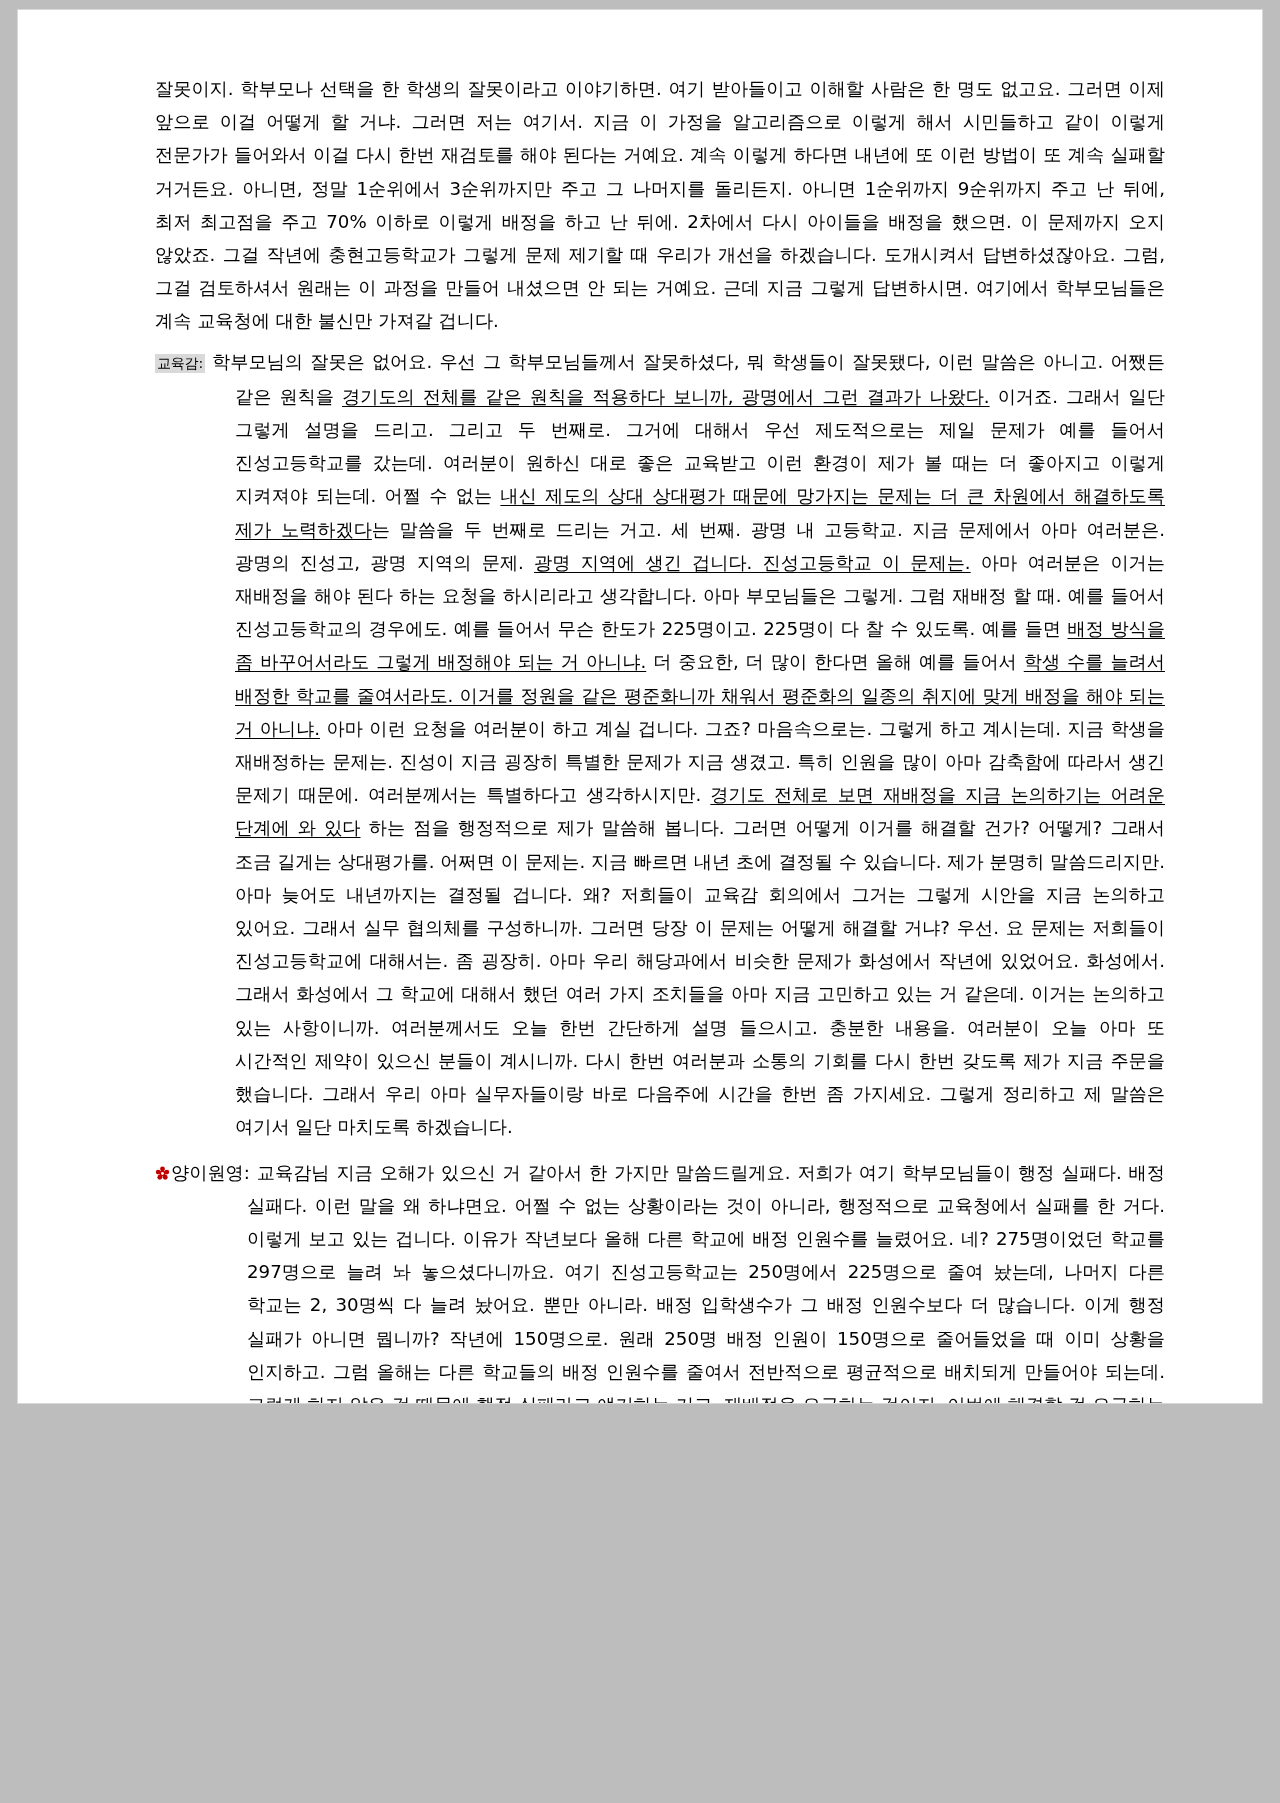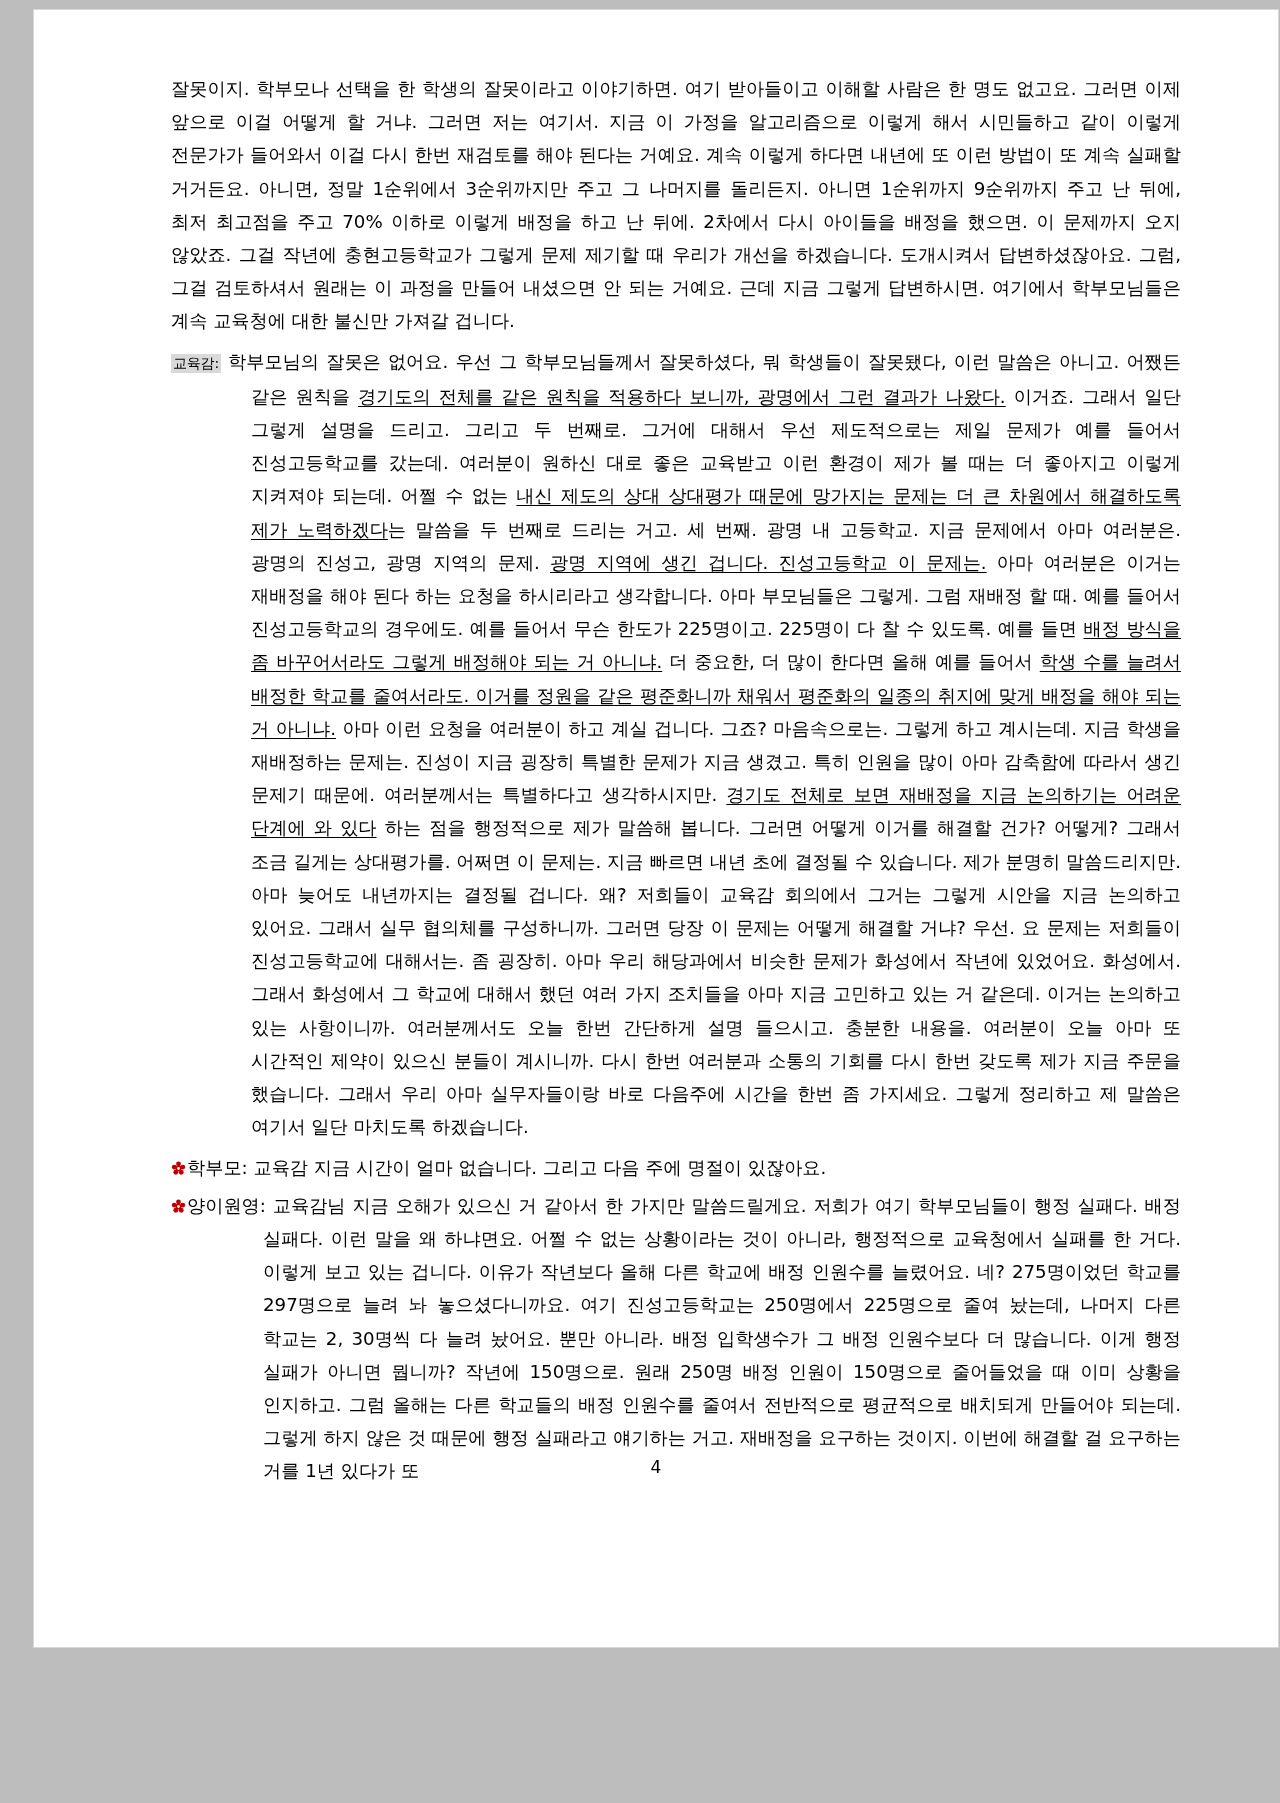--- a/index.html
+++ b/index.html
@@ -15,25 +15,24 @@
     height: 1803px;
     position: relative;
     background: #bdbdbd;
     overflow: hidden;
   }
   .page {
     position: absolute;
     left: 18px;
     top: 10px;
     width: 1244px;
-    height: 1637px;
+    height: 1393px;
     background: #ffffff;
     box-shadow: 0 0 0 1px #d8d8d8;
     overflow: hidden;
-    margin-left: 16px;
   }
   .content {
     position: absolute;
     left: 137px;
     top: 62px;
     width: 1010px;
   }
 
   p.para {
     margin: 0;
@@ -100,31 +99,20 @@
     <div class="content">
 
       <p class="para">잘못이지. 학부모나 선택을 한 학생의 잘못이라고 이야기하면. 여기 받아들이고 이해할 사람은 한 명도 없고요. 그러면 이제 앞으로 이걸 어떻게 할 거냐. 그러면 저는 여기서. 지금 이 가정을 알고리즘으로 이렇게 해서 시민들하고 같이 이렇게 전문가가 들어와서 이걸 다시 한번 재검토를 해야 된다는 거예요. 계속 이렇게 하다면 내년에 또 이런 방법이 또 계속 실패할 거거든요. 아니면, 정말 1순위에서 3순위까지만 주고 그 나머지를 돌리든지. 아니면 1순위까지 9순위까지 주고 난 뒤에, 최저 최고점을 주고 70% 이하로 이렇게 배정을 하고 난 뒤에. 2차에서 다시 아이들을 배정을 했으면. 이 문제까지 오지 않았죠. 그걸 작년에 충현고등학교가 그렇게 문제 제기할 때 우리가 개선을 하겠습니다. 도개시켜서 답변하셨잖아요. 그럼, 그걸 검토하셔서 원래는 이 과정을 만들어 내셨으면 안 되는 거예요. 근데 지금 그렇게 답변하시면. 여기에서 학부모님들은 계속 교육청에 대한 불신만 가져갈 겁니다.</p>
 
       <div class="sp-gap"></div>
 
       <p class="para hang"><span class="lbl-highlight">교육감:</span><span> 학부모님의 잘못은 없어요. 우선 그 학부모님들께서 잘못하셨다, 뭐 학생들이 잘못됐다, 이런 말씀은 아니고. 어쨌든 같은 원칙을 </span><u class="ul">경기도의 전체를 같은 원칙을 적용하다 보니까, 광명에서 그런 결과가 나왔다.</u><span> 이거죠. 그래서 일단 그렇게 설명을 드리고. 그리고 두 번째로. 그거에 대해서 우선 제도적으로는 제일 문제가 예를 들어서 진성고등학교를 갔는데. 여러분이 원하신 대로 좋은 교육받고 이런 환경이 제가 볼 때는 더 좋아지고 이렇게 지켜져야 되는데. 어쩔 수 없는 </span><u class="ul">내신 제도의 상대 상대평가 때문에 망가지는 문제는 더 큰 차원에서 해결하도록 제가 노력하겠다</u><span>는 말씀을 두 번째로 드리는 거고. 세 번째. 광명 내 고등학교. 지금 문제에서 아마 여러분은. 광명의 진성고, 광명 지역의 문제. </span><u class="ul">광명 지역에 생긴 겁니다. 진성고등학교 이 문제는.</u><span> 아마 여러분은 이거는 재배정을 해야 된다 하는 요청을 하시리라고 생각합니다. 아마 부모님들은 그렇게. 그럼 재배정 할 때. 예를 들어서 진성고등학교의 경우에도. 예를 들어서 무슨 한도가 225명이고. 225명이 다 찰 수 있도록. 예를 들면 </span><u class="ul">배정 방식을 좀 바꾸어서라도 그렇게 배정해야 되는 거 아니냐.</u><span> 더 중요한, 더 많이 한다면 올해 예를 들어서 </span><u class="ul">학생 수를 늘려서 배정한 학교를 줄여서라도. 이거를 정원을 같은 평준화니까 채워서 평준화의 일종의 취지에 맞게 배정을 해야 되는 거 아니냐.</u><span> 아마 이런 요청을 여러분이 하고 계실 겁니다. 그죠? 마음속으로는. 그렇게 하고 계시는데. 지금 학생을 재배정하는 문제는. 진성이 지금 굉장히 특별한 문제가 지금 생겼고. 특히 인원을 많이 아마 감축함에 따라서 생긴 문제기 때문에. 여러분께서는 특별하다고 생각하시지만. </span><u class="ul">경기도 전체로 보면 재배정을 지금 논의하기는 어려운 단계에 와 있다</u><span> 하는 점을 행정적으로 제가 말씀해 봅니다. 그러면 어떻게 이거를 해결할 건가? 어떻게? 그래서 조금 길게는 상대평가를. 어쩌면 이 문제는. 지금 빠르면 내년 초에 결정될 수 있습니다. 제가 분명히 말씀드리지만. 아마 늦어도 내년까지는 결정될 겁니다. 왜? 저희들이 교육감 회의에서 그거는 그렇게 시안을 지금 논의하고 있어요. 그래서 실무 협의체를 구성하니까. 그러면 당장 이 문제는 어떻게 해결할 거냐? 우선. 요 문제는 저희들이 진성고등학교에 대해서는. 좀 굉장히. 아마 우리 해당과에서 비슷한 문제가 화성에서 작년에 있었어요. 화성에서. 그래서 화성에서 그 학교에 대해서 했던 여러 가지 조치들을 아마 지금 고민하고 있는 거 같은데. 이거는 논의하고 있는 사항이니까. 여러분께서도 오늘 한번 간단하게 설명 들으시고. 충분한 내용을. 여러분이 오늘 아마 또 시간적인 제약이 있으신 분들이 계시니까. 다시 한번 여러분과 소통의 기회를 다시 한번 갖도록 제가 지금 주문을 했습니다. 그래서 우리 아마 실무자들이랑 바로 다음주에 시간을 한번 좀 가지세요. 그렇게 정리하고 제 말씀은 여기서 일단 마치도록 하겠습니다.</span></p>
 
       <div class="sp-gap"></div>
 
-      <p class="para hang-b"><span class="bullet-ico"><svg width="15" height="15" viewBox="0 0 16 16">
-              <g fill="#c00000">
-                <circle cx="8" cy="3.1" r="2.6"></circle>
-                <circle cx="12.6" cy="6.5" r="2.6"></circle>
-                <circle cx="10.9" cy="12" r="2.6"></circle>
-                <circle cx="5.1" cy="12" r="2.6"></circle>
-                <circle cx="3.4" cy="6.5" r="2.6"></circle>
-                <circle cx="8" cy="8" r="3.3"></circle>
-              </g>
-              <circle cx="8" cy="8" r="1.5" fill="#ffffff"></circle>
-            </svg></span><span>학부모:</span><span> 교육감 지금 시간이 얼마 없습니다. 그리고 다음 주에 명절이 있잖아요.</span></p>
 
       <div class="sp-gap-sm"></div>
 
       <p class="para hang-c"><span class="bullet-ico"><svg width="15" height="15" viewBox="0 0 16 16">
               <g fill="#c00000">
                 <circle cx="8" cy="3.1" r="2.6"></circle>
                 <circle cx="12.6" cy="6.5" r="2.6"></circle>
                 <circle cx="10.9" cy="12" r="2.6"></circle>
                 <circle cx="5.1" cy="12" r="2.6"></circle>
                 <circle cx="3.4" cy="6.5" r="2.6"></circle>

